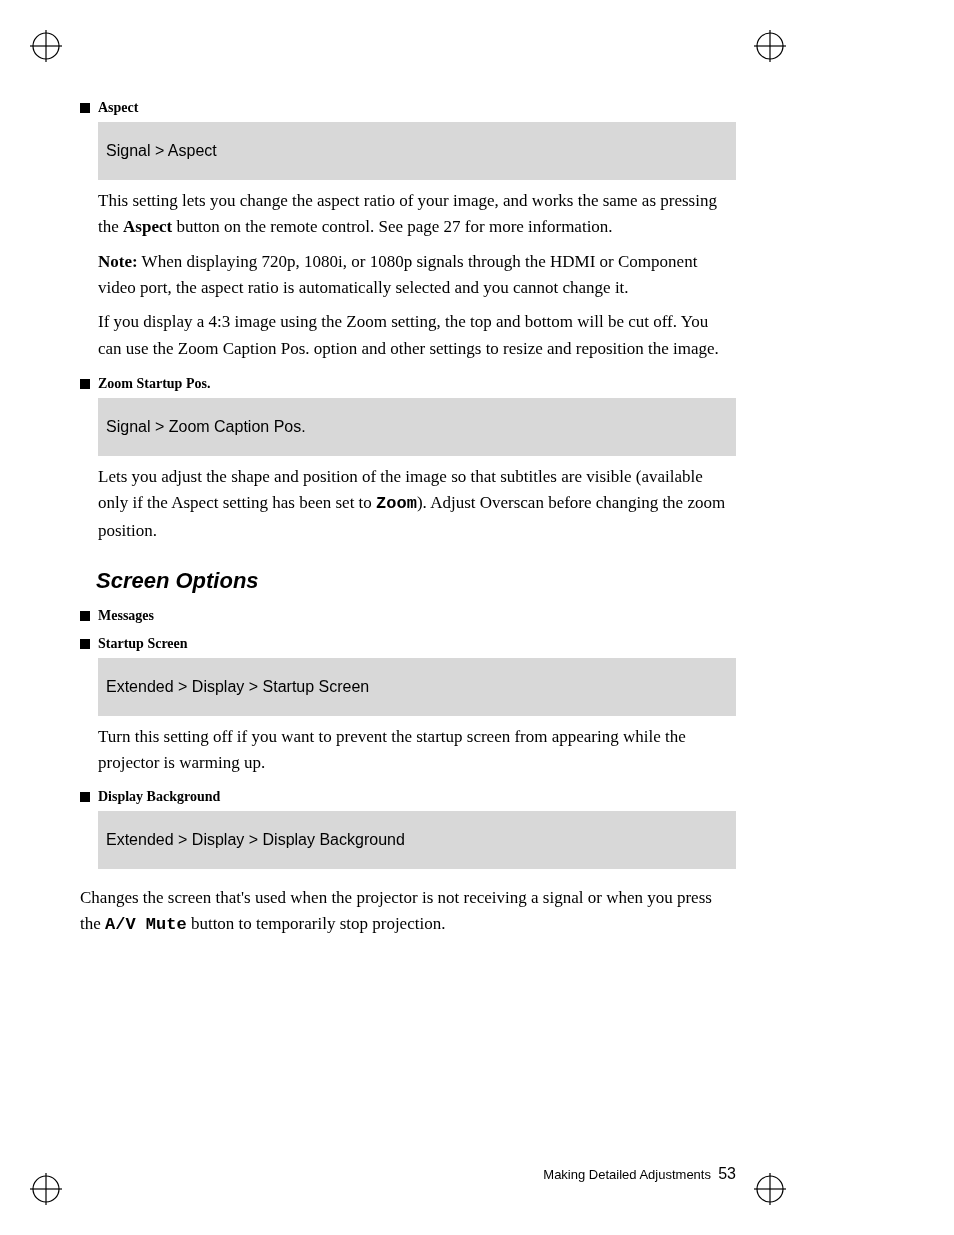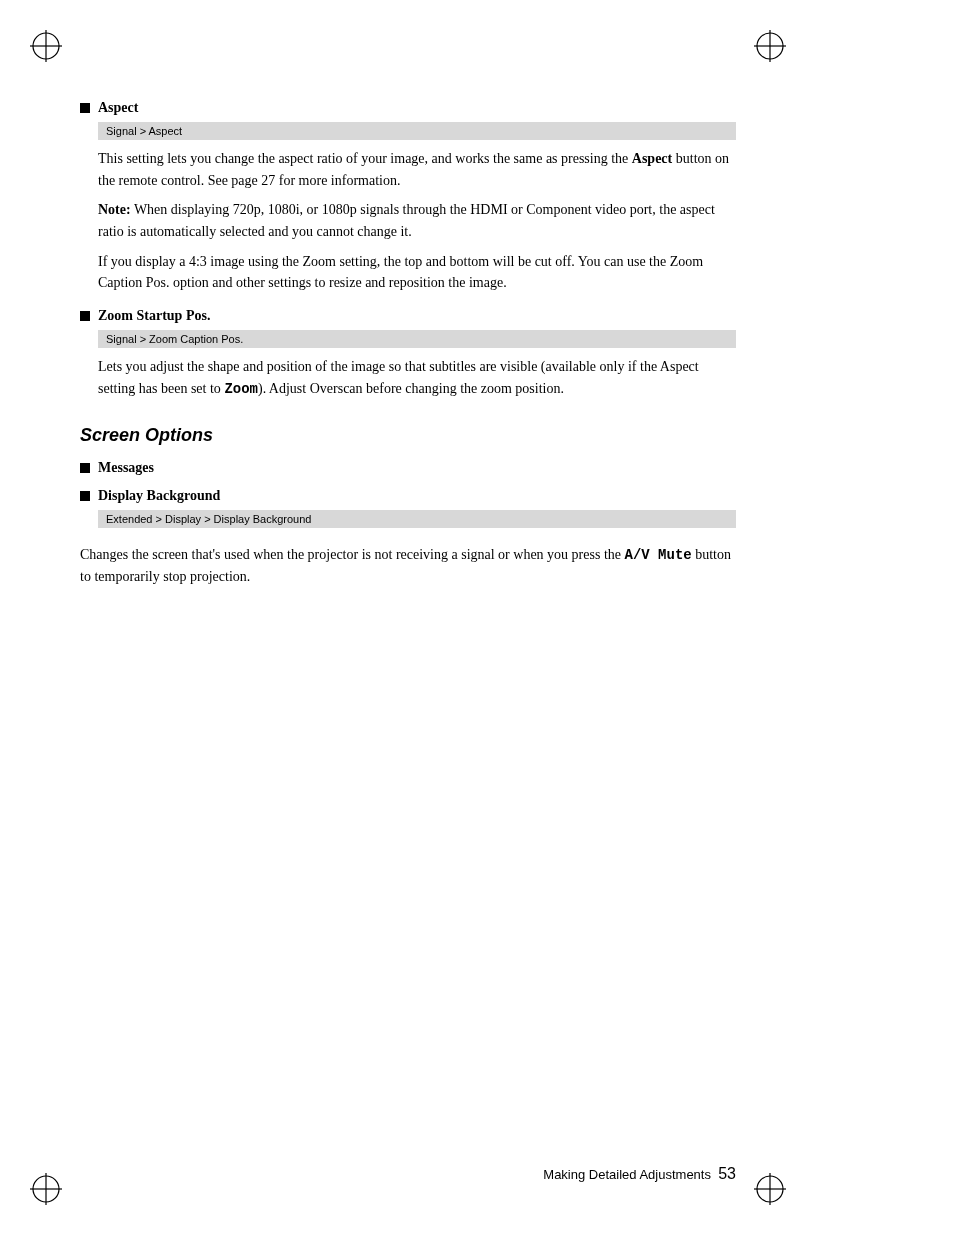--- a/index.html
+++ b/index.html
@@ -55,59 +55,60 @@
       width: 10px;
       height: 10px;
       background: #000;
       margin-right: 8px;
       margin-top: 3px;
       flex-shrink: 0;
     }
 
     .menu-path {
       background: #d8d8d8;
-      padding: 3px 8px;
-      font-size: 11px;
+      padding: 20px 8px;
+      font-size: 16px;
       font-family: Arial, Helvetica, sans-serif;
       color: #000;
       margin-bottom: 8px;
       display: inline-block;
       width: 100%;
     }
 
     .content-block {
       padding-left: 18px;
       margin-bottom: 8px;
     }
 
     .para {
-      font-size: 14px;
+      font-size: 17px;
       line-height: 1.55;
       margin-bottom: 8px;
       font-family: "Times New Roman", Times, serif;
     }
 
     .para strong {
       font-weight: bold;
     }
 
     .para .mono-word {
       font-family: "Courier New", Courier, monospace;
       font-weight: bold;
     }
 
     
     .screen-options-heading {
       font-family: Arial, Helvetica, sans-serif;
       font-style: italic;
       font-weight: bold;
-      font-size: 18px;
+      font-size: 22px;
       margin-top: 24px;
       margin-bottom: 14px;
       color: #000;
+      margin-left: 16px;
     }
 
     
     .page-footer {
       position: absolute;
       bottom: 52px;
       right: 80px;
       font-size: 13px;
       font-family: Arial, Helvetica, sans-serif;
       color: #000;
@@ -200,20 +201,32 @@
 
     <div class="section-item">
       <div class="item-heading">
         <span class="bullet-square"></span>
         <span>Messages</span>
       </div>
       <div class="content-block">
       </div>
     </div>
 
+    <div class="section-item">
+      <div class="item-heading">
+        <span class="bullet-square"></span>
+        <span>Startup Screen</span>
+      </div>
+      <div class="content-block">
+        <div class="menu-path">Extended &gt; Display &gt; Startup Screen</div>
+        <p class="para">
+          Turn this setting off if you want to prevent the startup screen from appearing while the projector is warming up.
+        </p>
+      </div>
+    </div>
 
     <div class="section-item">
       <div class="item-heading">
         <span class="bullet-square"></span>
         <span>Display Background</span>
       </div>
       <div class="content-block">
         <div class="menu-path">Extended &gt; Display &gt; Display Background</div>
       </div>
       <p class="para" style="padding-left: 0;">

